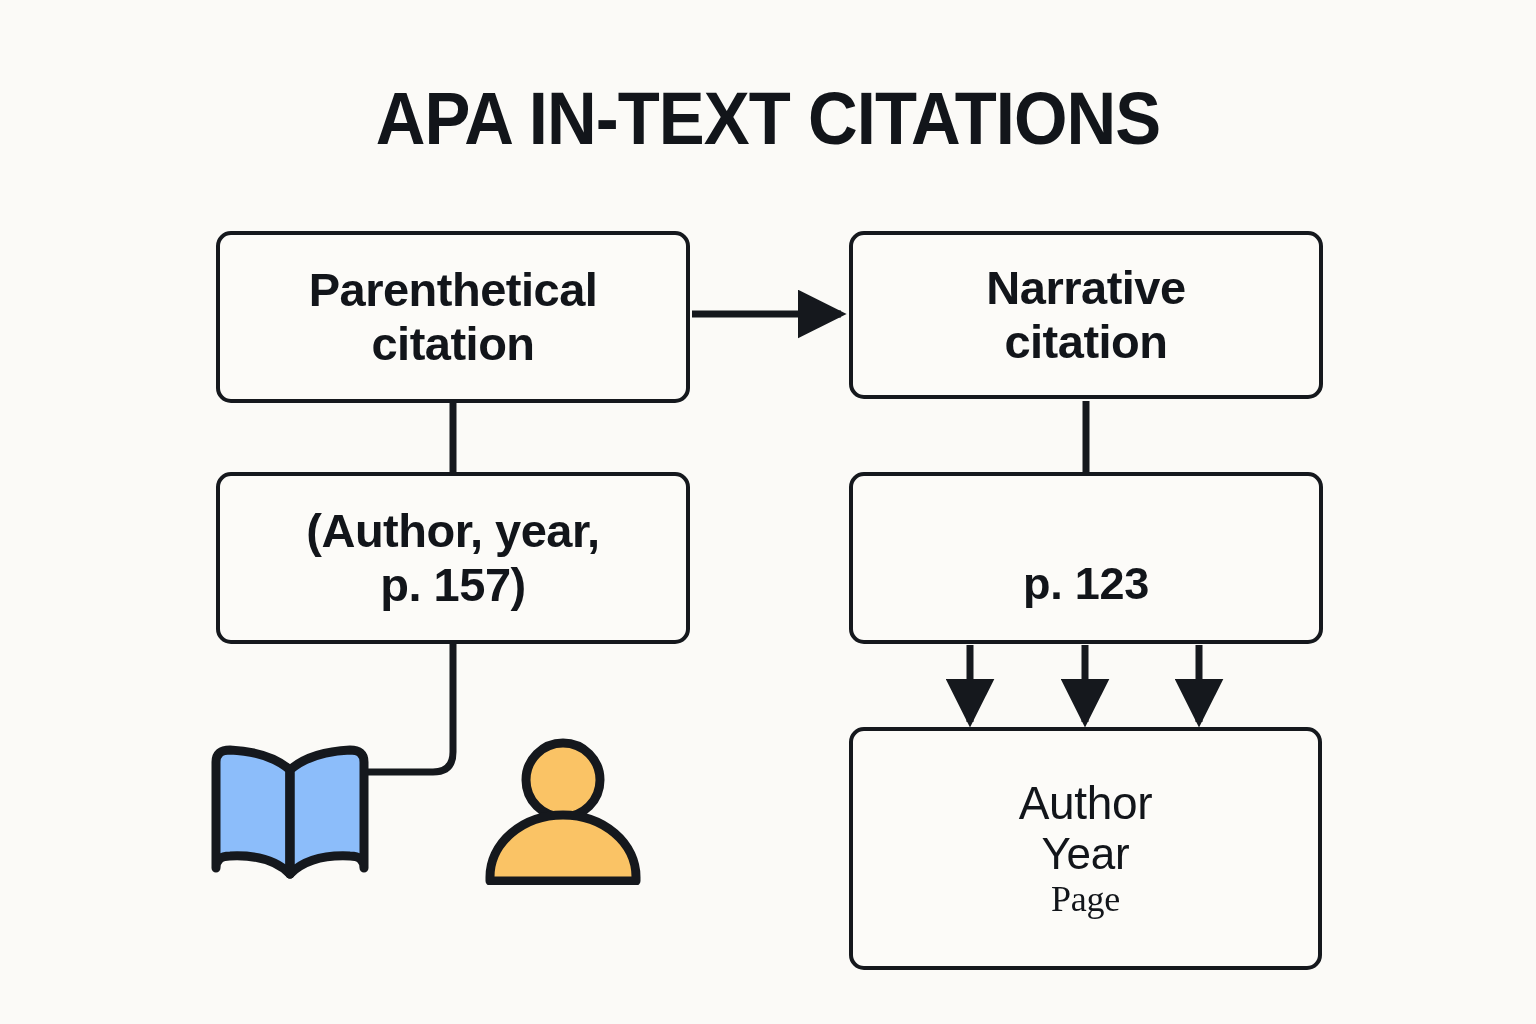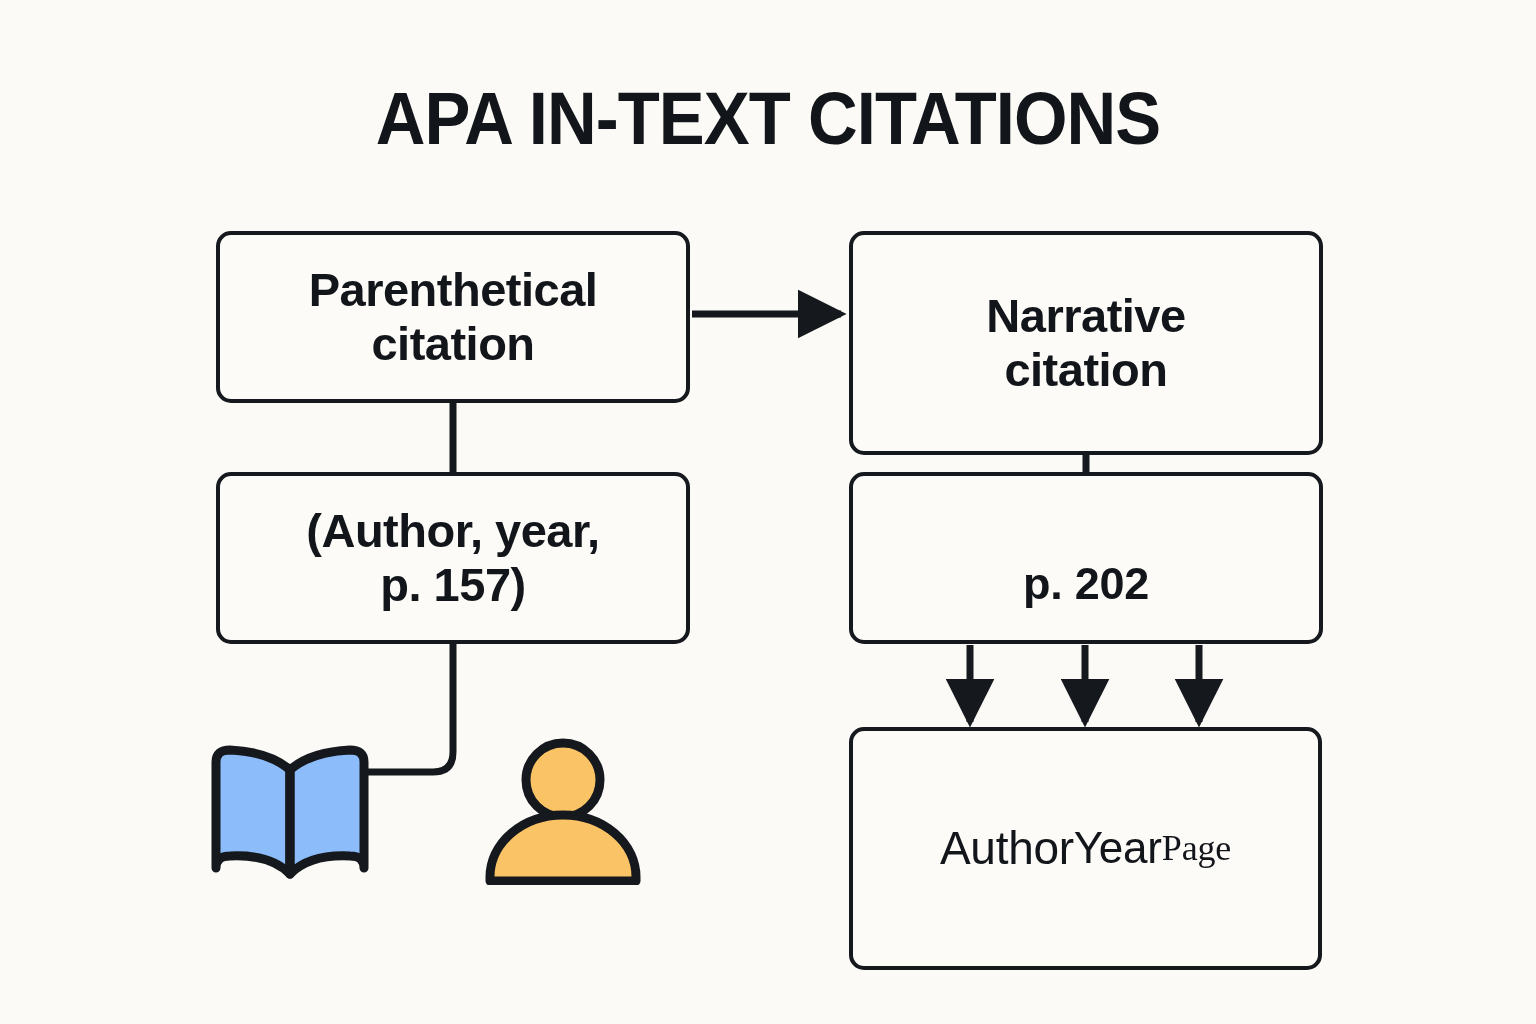--- a/index.html
+++ b/index.html
@@ -53,31 +53,30 @@
     text-align: center;
     color: #12151A;
     z-index: 3;
   }
   .node .txt {
     line-height: 1.14;
     padding: 0 10px;
   }
 
   #node-parenthetical { left: 216px; top: 231px;  width: 474px; height: 172px; }
-  #node-narrative     { left: 849px; top: 231px;  width: 474px; height: 224px; align-items: center; }
+  #node-narrative     { left: 849px; top: 231px;  width: 474px; height: 168px; align-items: center; }
   #node-paren-format  { left: 216px; top: 472px;  width: 474px; height: 172px; }
   #node-narr-format   { left: 849px; top: 472px;  width: 474px; height: 172px; }
   #node-components    { left: 849px; top: 727px;  width: 473px; height: 243px; }
   .t-bold-46  { font-weight: bold; font-size: 47px; letter-spacing: -0.5px; }
   .t-semi-44  { font-weight: bold; font-size: 45px; letter-spacing: -0.3px; }
 
   .components-stack {
     display: flex;
-    flex-direction: row;
-    align-items: center;
+    flex-direction: column;
     line-height: 1.12;
   }
   .components-stack .c-author { font-size: 46px; font-weight: 500; letter-spacing: -0.3px; }
   .components-stack .c-year   { font-size: 44px; font-weight: 400; letter-spacing: -0.2px; }
   .components-stack .c-page   { font-size: 36px; font-weight: 400; letter-spacing: -0.2px; font-family: Liberation Serif, serif; }
 
   
   #wires {
     position: absolute;
     left: 0; top: 0;
@@ -135,21 +134,21 @@
   <div class="node" id="node-paren-format">
     <div class="txt t-bold-46">
       <span>(Author, year,</span><br>
       <span>p. 157)</span>
     </div>
   </div>
 
   <div class="node" id="node-narr-format">
     <div class="txt t-semi-44">
       <br>
-      <span>p. 202</span>
+      <span>p. 123</span>
     </div>
   </div>
 
   <div class="node" id="node-components">
     <div class="txt components-stack">
       <span class="c-author">Author</span>
       <span class="c-year">Year</span>
       <span class="c-page">Page</span>
     </div>
   </div>

